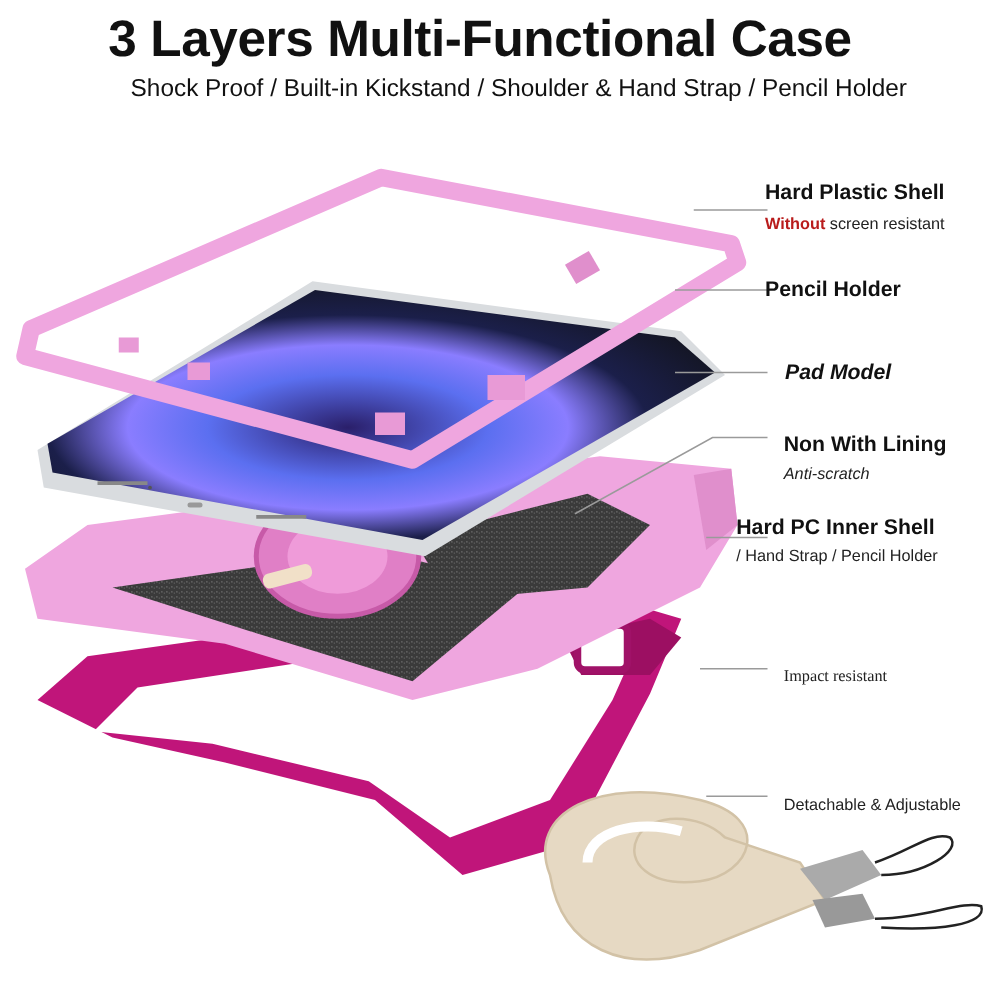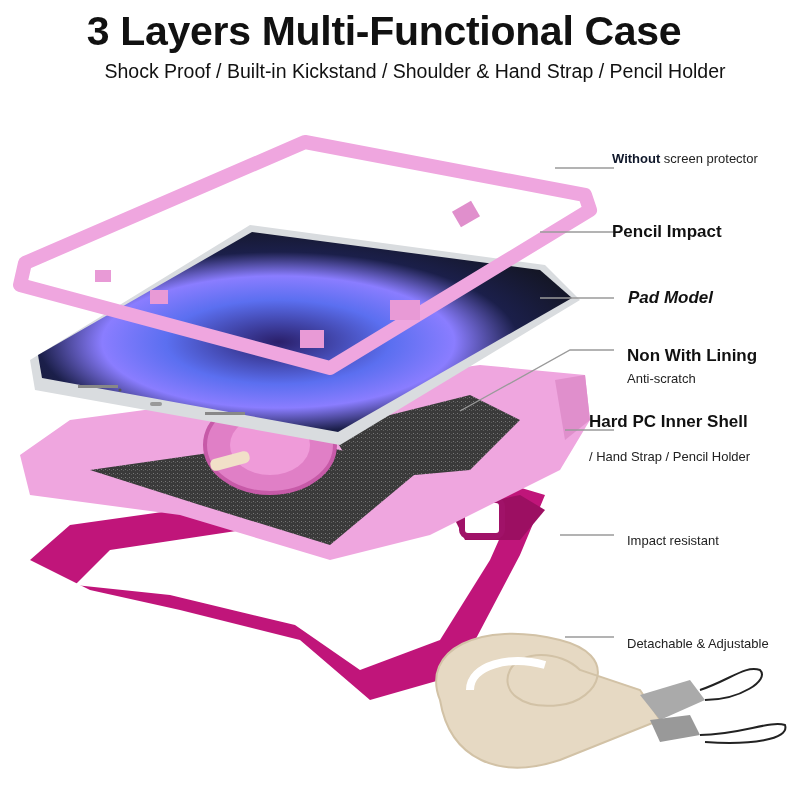--- a/index.html
+++ b/index.html
@@ -3,21 +3,21 @@
 <meta charset="utf-8">
 <style>
   html, body { margin: 0; padding: 0; background: #ffffff; }
   body { width: 800px; height: 800px; position: relative; overflow: hidden; font-family: "Liberation Sans", sans-serif; }
   .title { position: absolute; left: 0; width: 768px; top: 8px; text-align: center; font-weight: bold; font-size: 41px; color: #111; letter-spacing: -0.3px; }
   .subtitle { position: absolute; left: 0; width: 800px; top: 60px; text-align: center; font-size: 19.5px; color: #111; padding-left: 15px; }
   .art { position: absolute; left: 0; top: 0; width: 800px; height: 800px; }
   .callout { position: absolute; left: 612px; }
   .callout .h { font-weight: bold; font-size: 17px; color: #111; white-space: nowrap; }
   .callout .s { font-size: 13px; color: #222; margin-top: 6px; line-height: 18px; white-space: nowrap; }
-  .red { color: #0f172a; font-weight: bold; }
+  .red { color: #b91c1c; font-weight: bold; }
 </style>
 </head>
 <body>
 
 <svg class="art" viewBox="0 0 800 800" xmlns="http://www.w3.org/2000/svg">
   <defs>
     <radialGradient id="swirl" cx="0.45" cy="0.55" r="0.6">
       <stop offset="0" stop-color="#2a1f6a"></stop>
       <stop offset="0.35" stop-color="#5b6ff0"></stop>
       <stop offset="0.55" stop-color="#8a7dff"></stop>
@@ -84,40 +84,41 @@
     <line x1="565" y1="430" x2="614" y2="430"></line>
     <line x1="560" y1="535" x2="614" y2="535"></line>
     <line x1="565" y1="637" x2="614" y2="637"></line>
   </g>
 </svg>
 
 <div class="title">3 Layers Multi-Functional Case</div>
 <div class="subtitle">Shock Proof / Built-in Kickstand / Shoulder &amp; Hand Strap / Pencil Holder</div>
 
 <div class="callout" style="top:144px;">
-  <div class="s"><span class="red">Without</span><span> screen protector</span></div>
+  <div class="h">Hard Plastic Shell</div>
+  <div class="s"><span class="red">Without</span><span> screen resistant</span></div>
 </div>
 
 <div class="callout" style="top:222px;">
-  <div class="h">Pencil Impact</div>
+  <div class="h">Pencil Holder</div>
 </div>
 
 <div class="callout" style="top:288px; left:628px;font-style:italic;">
   <div class="h">Pad Model</div>
 </div>
 
 <div class="callout" style="top:346px; left:627px;">
   <div class="h">Non With Lining</div>
-  <div class="s" style="margin-top:4px;">Anti-scratch</div>
+  <div class="s" style="margin-top:4px;font-style:italic;">Anti-scratch</div>
 </div>
 
 <div class="callout" style="top:412px; left:589px;">
   <div class="h">Hard PC Inner Shell</div>
-  <div class="s" style="margin-top:16px;">/ Hand Strap / Pencil Holder</div>
+  <div class="s" style="margin-top:4px;">/ Hand Strap / Pencil Holder</div>
 </div>
 
 <div class="callout" style="top:524px; left:627px;">
-  <div class="s" style="margin-top:8px;">Impact resistant</div>
+  <div class="s" style="margin-top:8px;font-family:Liberation Serif, serif;">Impact resistant</div>
 </div>
 
 <div class="callout" style="top:626px; left:627px;">
   <div class="s" style="margin-top:9px;">Detachable &amp; Adjustable</div>
 </div>
 
 </body></html>

